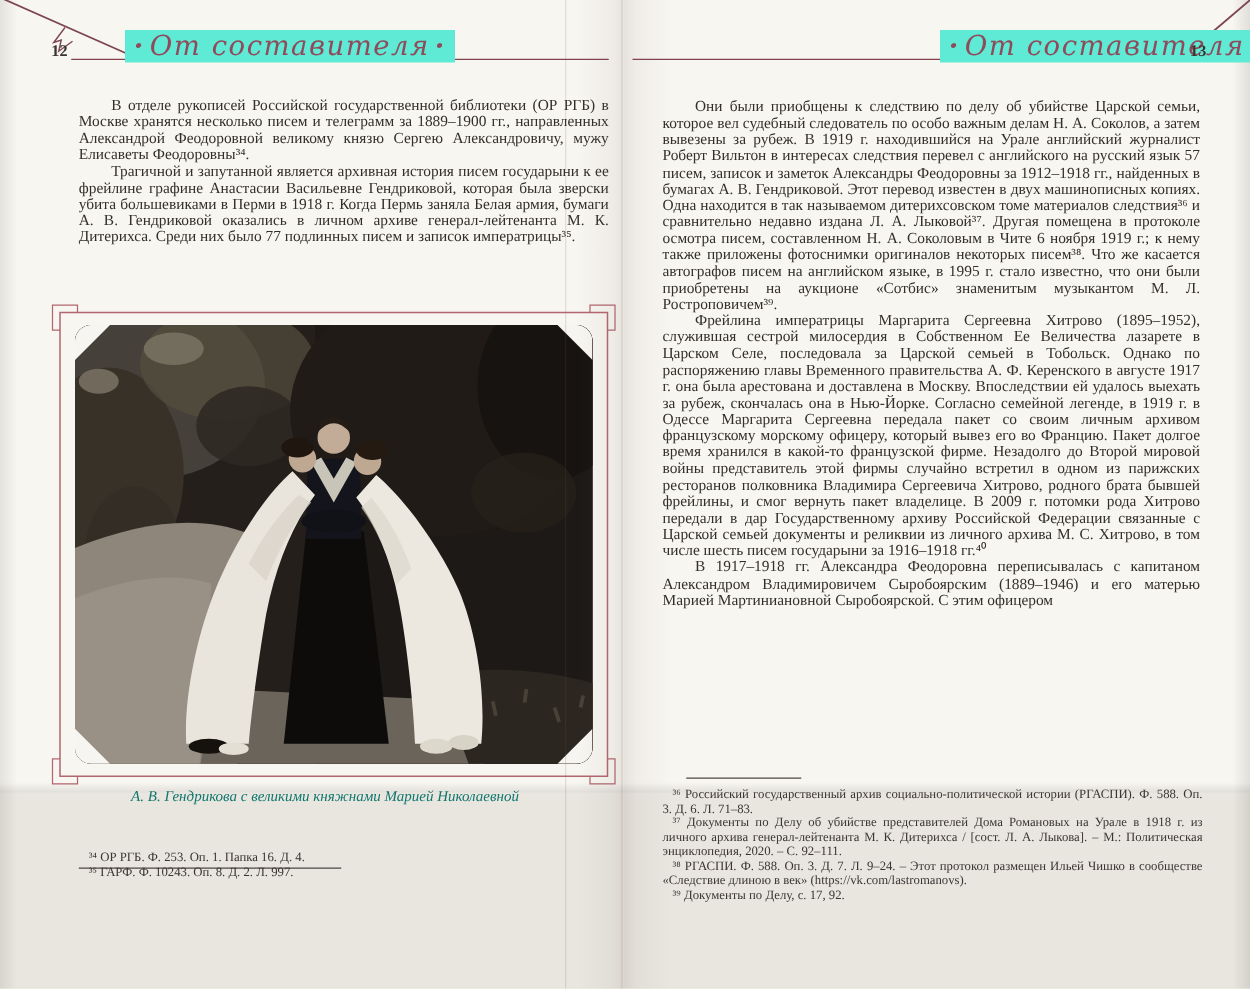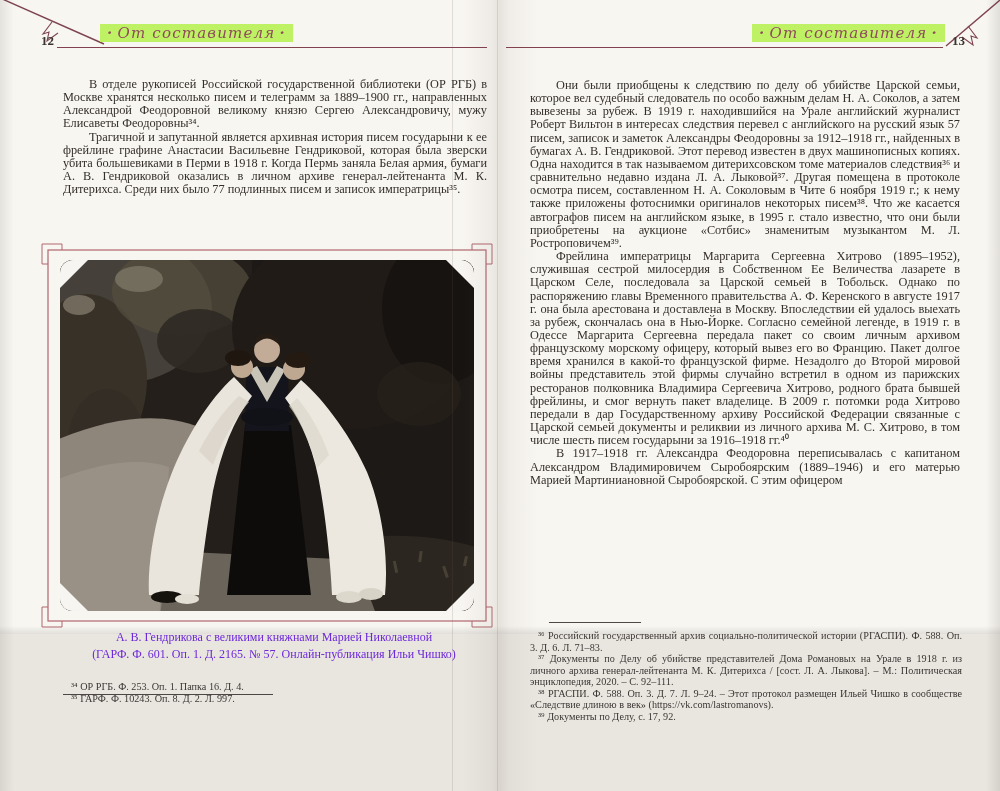--- a/index.html
+++ b/index.html
@@ -11,38 +11,38 @@
   
   .gutter{position:absolute;left:462px;top:0;width:76px;height:791px;pointer-events:none;
     background:linear-gradient(90deg,rgba(110,95,85,0) 0%,rgba(110,95,85,.07) 38%,rgba(110,95,85,.13) 50%,rgba(110,95,85,.06) 62%,rgba(110,95,85,0) 100%);}
   .crease{position:absolute;top:0;width:1px;height:791px;background:rgba(110,90,80,.16);pointer-events:none;}
   .edge-left{position:absolute;left:0;top:0;width:14px;height:791px;background:linear-gradient(90deg,rgba(60,55,50,.10),rgba(60,55,50,0));}
   .edge-right{position:absolute;right:0;top:0;width:14px;height:791px;background:linear-gradient(270deg,rgba(60,55,50,.12),rgba(60,55,50,0));}
   .edge-bottom{position:absolute;left:0;bottom:0;width:1000px;height:8px;background:linear-gradient(0deg,rgba(60,55,50,.12),rgba(60,55,50,0));}
 
   
   .hdr-rule{position:absolute;top:47px;height:0;border-top:1.4px solid #82414e;}
-  .hdr-script{position:absolute;top:24px;font-family:"DejaVu Serif",serif;font-style:italic;font-size:15px;letter-spacing:1.2px;color:#8f4b5c;background:#bef264;padding:0 7px;white-space:nowrap;z-index:2;}
+  .hdr-script{position:absolute;top:24px;font-family:"DejaVu Serif",serif;font-style:italic;font-size:22px;letter-spacing:1.2px;color:#8f4b5c;background:#5eead4;padding:0 7px;white-space:nowrap;z-index:2;}
   .hdr-script::before,.hdr-script::after{content:"\00B7";color:#8f4b5c;font-weight:bold;}
   .hdr-script::before{margin-right:4px;} .hdr-script::after{margin-left:4px;}
   .pageno{position:absolute;top:33px;font-size:13px;font-weight:600;color:#3a3330;z-index:2;}
   .quill{position:absolute;z-index:1;}
 
   
   .body-text{position:absolute;text-align:justify;font-size:12.3px;line-height:13.15px;}
   .body-text p{margin:0;text-indent:26px;}
   .pl-text{left:63px;top:78px;width:424px;}
   .pr-text{left:30px;top:79px;width:430px;}
 
   
   .photo-box{position:absolute;left:47px;top:249px;width:440px;height:373px;}
   .photo-box svg.photo{position:absolute;left:0;top:0;width:440px;height:373px;}
   .photo-box svg.frame{position:absolute;left:-7px;top:-7px;width:454px;height:387px;}
 
-  .caption{position:absolute;left:52px;top:629px;width:444px;text-align:center;font-size:12px;line-height:16.5px;color:#6d28d9;}
+  .caption{position:absolute;left:38px;top:629px;width:444px;text-align:center;font-style:italic;font-size:12px;line-height:16.5px;color:#0f766e;}
 
   .fn-rule{position:absolute;height:0;border-top:1.5px solid #4c4644;}
   .footnotes{position:absolute;font-size:10.2px;line-height:11.5px;color:#3b3533;text-align:justify;}
   .footnotes div{text-indent:8px;}
 </style>
 </head>
 <body>
 
 <div class="spread">
 
@@ -126,21 +126,20 @@
         <rect x="8" y="8" width="438" height="371" fill="none" stroke="#b2666f" stroke-width="1.2"></rect>
         <path d="M8,22 L2,22 L2,2 L22,2 L22,8" fill="none" stroke="#b2666f" stroke-width="1"></path>
         <path d="M446,22 L452,22 L452,2 L432,2 L432,8" fill="none" stroke="#b2666f" stroke-width="1"></path>
         <path d="M8,365 L2,365 L2,385 L22,385 L22,379" fill="none" stroke="#b2666f" stroke-width="1"></path>
         <path d="M446,365 L452,365 L452,385 L432,385 L432,379" fill="none" stroke="#b2666f" stroke-width="1"></path>
       </svg>
     </div>
 
     <div class="caption">
       <div>А. В. Гендрикова с великими княжнами Марией Николаевной</div>
-      <div>(ГАРФ. Ф. 601. Оп. 1. Д. 2165. № 57. Онлайн-публикация Ильи Чишко)</div>
     </div>
 
     <div class="fn-rule" style="left:63px;top:694px;width:210px;"></div>
     <div class="footnotes" style="left:63px;top:681px;width:424px;">
       <div>³⁴ ОР РГБ. Ф. 253. Оп. 1. Папка 16. Д. 4.</div>
       <div>³⁵ ГАРФ. Ф. 10243. Оп. 8. Д. 2. Л. 997.</div>
     </div>
   </div>
 
   <div class="page page-right">

